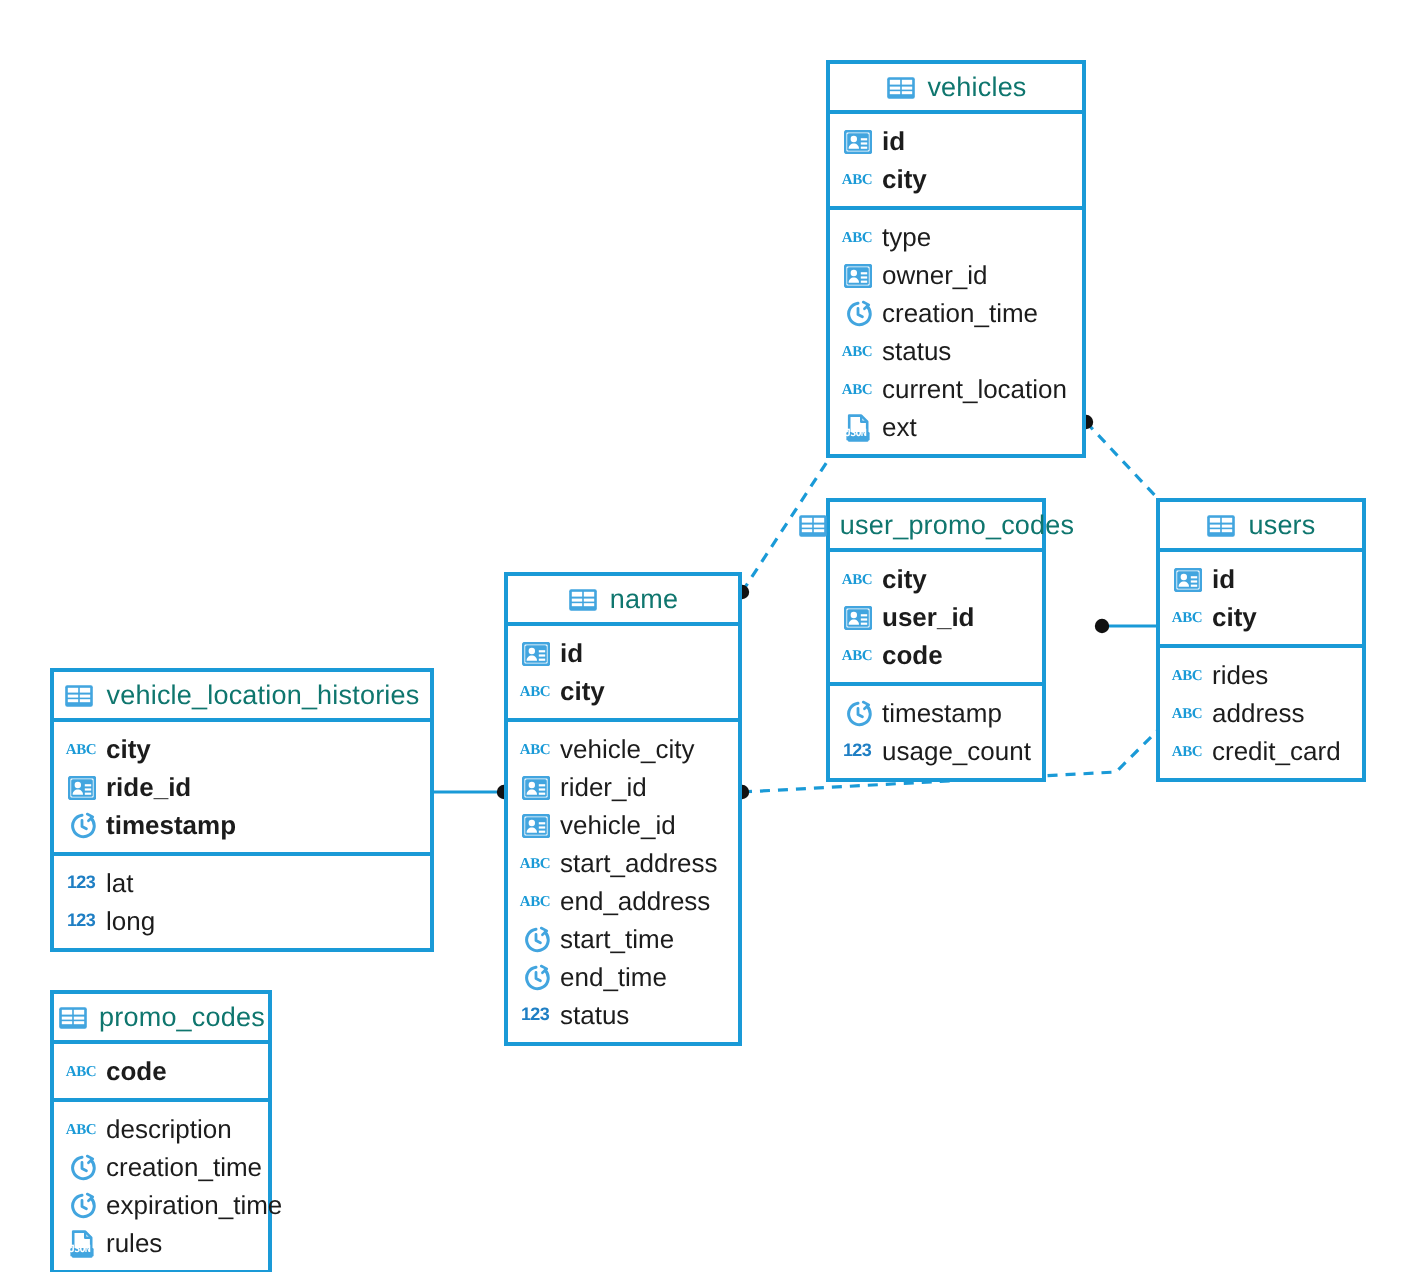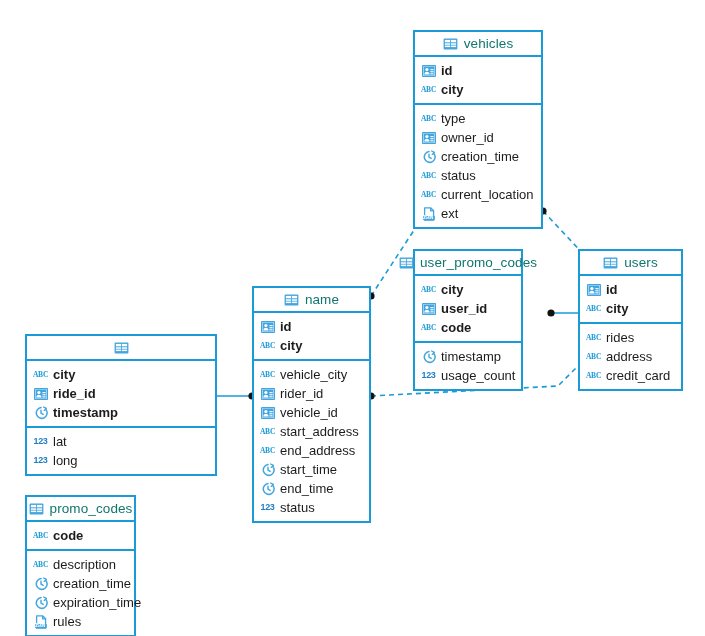--- a/index.html
+++ b/index.html
@@ -481,20 +481,21 @@
             <svg width="15" height="12" viewBox="0 0 15 12">
               <rect x="0.6" y="0.6" width="13.8" height="10.8" rx="1" fill="#42a5df"></rect>
               <rect x="1.9" y="1.9" width="5.2" height="2.4" fill="#ffffff"></rect>
               <rect x="7.9" y="1.9" width="5.2" height="2.4" fill="#ffffff"></rect>
               <rect x="1.9" y="5.3" width="5.2" height="1.5" fill="#ffffff"></rect>
               <rect x="7.9" y="5.3" width="5.2" height="1.5" fill="#ffffff"></rect>
               <rect x="1.9" y="7.6" width="5.2" height="1.5" fill="#ffffff"></rect>
               <rect x="7.9" y="7.6" width="5.2" height="1.5" fill="#ffffff"></rect>
             </svg>
           </span>
+          <span class="tname">vehicle_location_histories</span>
         </div>
         <div class="col-group">
           <div class="col pk">
             <span class="ico">
               <span class="ico-abc">ABC</span>
             </span>
             <span class="cname">city</span>
           </div>
           <div class="col pk">
             <span class="ico">

